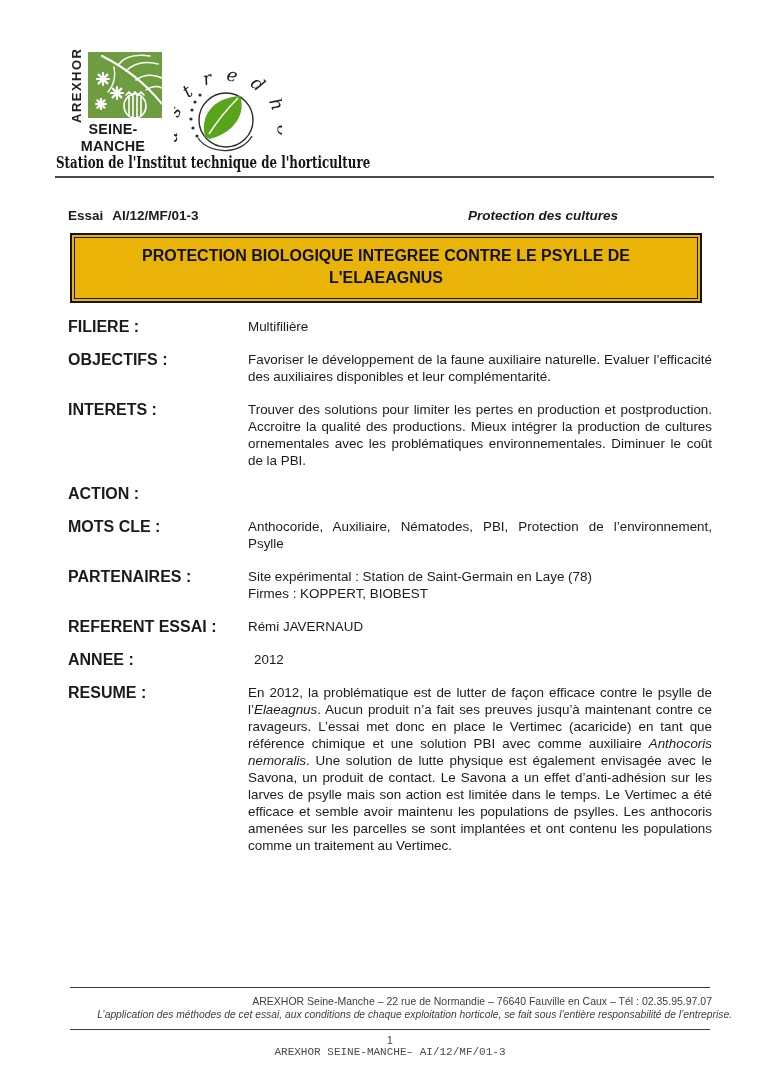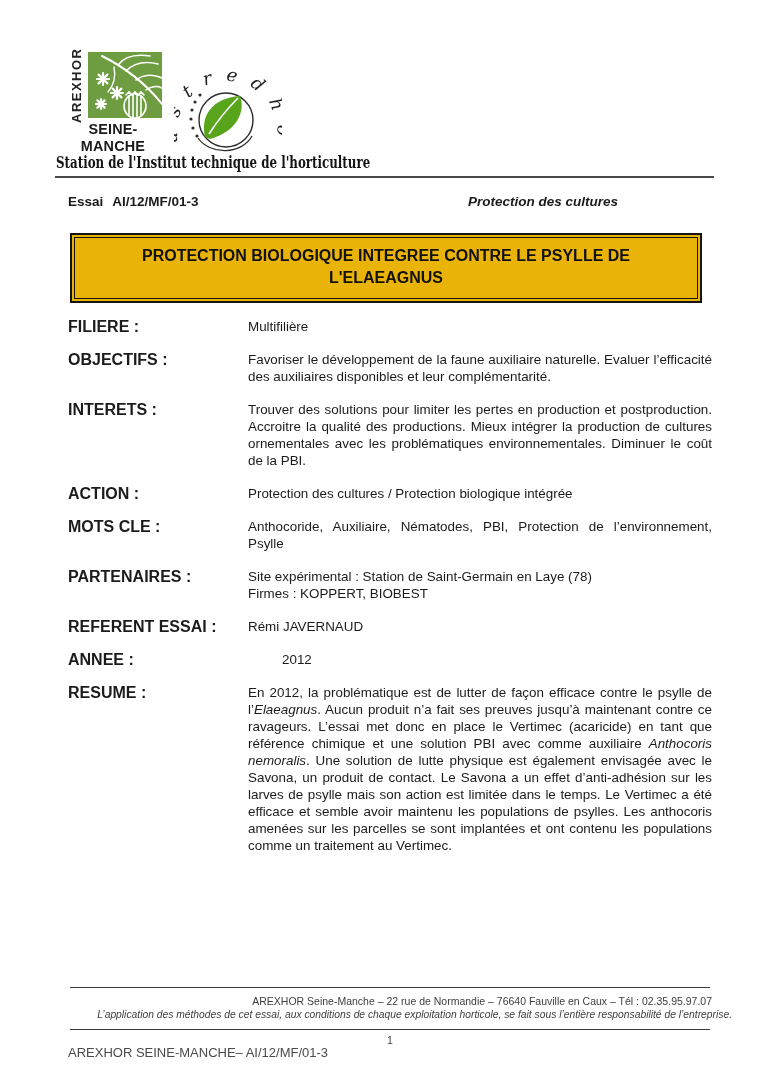--- a/index.html
+++ b/index.html
@@ -33,21 +33,21 @@
 
   .station-line{
     position:absolute;top:153px;left:56px;
     font-family:"DejaVu Serif", serif;font-weight:600;font-size:16px;
     transform:scaleX(.74);transform-origin:left;white-space:nowrap;color:#141414;
   }
   .header-divider{position:absolute;top:176px;left:55px;width:659px;height:2px;background:var(--rule);}
 
   
   .essai-line{
-    position:absolute;top:194px;left:68px;width:644px;
+    position:absolute;top:208px;left:68px;width:644px;
     display:flex;justify-content:space-between;
     font-size:13.5px;font-weight:bold;
   }
   .essai-left span{display:inline-block;}
   .essai-code{margin-left:9px;}
   .domain-label{font-style:italic;padding-right:94px;}
 
   
   .title-box-outer{
     position:absolute;top:233px;left:70px;width:632px;
@@ -59,29 +59,29 @@
     text-align:center;font-weight:bold;font-size:16px;line-height:22px;color:#111;
   }
 
   
   .fields{position:absolute;top:318px;left:68px;width:644px;}
   .field-row{display:flex;margin-bottom:16px;}
   .field-label{flex:none;width:180px;font-size:16px;font-weight:bold;line-height:17px;}
   .field-value{flex:1;font-size:13.4px;line-height:17px;}
   .field-value .para.justify{text-align:justify;}
   .field-value .it{font-style:italic;}
-  .field-value.indent{padding-left:6px;margin-left:28px;}
+  .field-value.indent{padding-left:6px;}
 
   
   .footer-rule-1{position:absolute;top:987px;left:70px;width:640px;height:1px;background:#3a3a3a;}
   .footer-address{position:absolute;top:995px;left:68px;width:644px;text-align:right;font-size:10.5px;color:#3d3d3d;}
   .footer-disclaimer{position:absolute;top:1009px;left:48px;width:684px;text-align:right;font-size:10.3px;font-style:italic;color:#3d3d3d;}
   .footer-rule-2{position:absolute;top:1029px;left:70px;width:640px;height:1px;background:#3a3a3a;}
   .footer-page{position:absolute;top:1034px;left:68px;width:644px;text-align:center;font-size:10.5px;color:#3d3d3d;}
-  .footer-ref{position:absolute;top:1046px;left:68px;width:644px;text-align:left;font-size:13px;line-height:13.5px;color:#4a4a4a;}
+  .footer-ref{position:absolute;top:1046px;left:68px;width:644px;text-align:center;font-size:11px;line-height:13.5px;color:#4a4a4a;font-family:Liberation Mono, monospace;}
 </style>
 </head>
 <body>
 
 <div class="page">
 
   <div class="logo-row">
     <div class="logo-top">
       <div class="arexhor-vert">AREXHOR</div>
       <div class="green-square">
@@ -172,23 +172,20 @@
         </div>
       </div>
       <div class="field-row">
         <div class="field-label">INTERETS :</div>
         <div class="field-value">
           <div class="para justify"><span>Trouver des solutions pour limiter les pertes en production et postproduction. Accroitre la qualité des productions. Mieux intégrer la production de cultures ornementales avec les problématiques environnementales. Diminuer le coût de la PBI.</span></div>
         </div>
       </div>
       <div class="field-row">
         <div class="field-label">ACTION :</div>
-        <div class="field-value">
-          <div class="para"><span>Protection des cultures / Protection biologique intégrée</span></div>
-        </div>
       </div>
       <div class="field-row">
         <div class="field-label">MOTS CLE :</div>
         <div class="field-value">
           <div class="para justify"><span>Anthocoride, Auxiliaire, Nématodes, PBI, Protection de l’environnement, Psylle</span></div>
         </div>
       </div>
       <div class="field-row">
         <div class="field-label">PARTENAIRES :</div>
         <div class="field-value">

